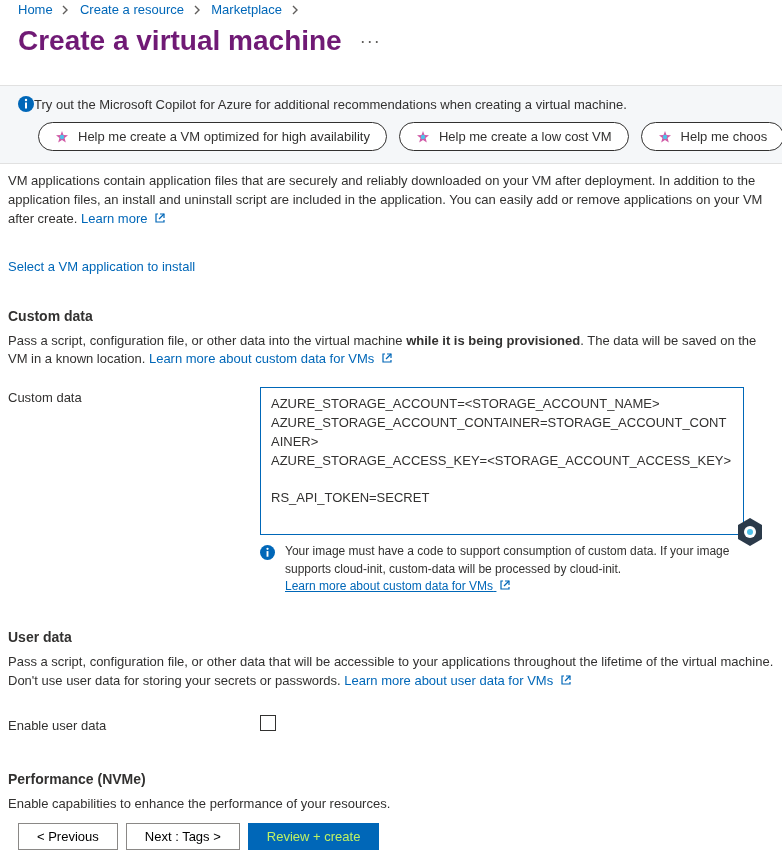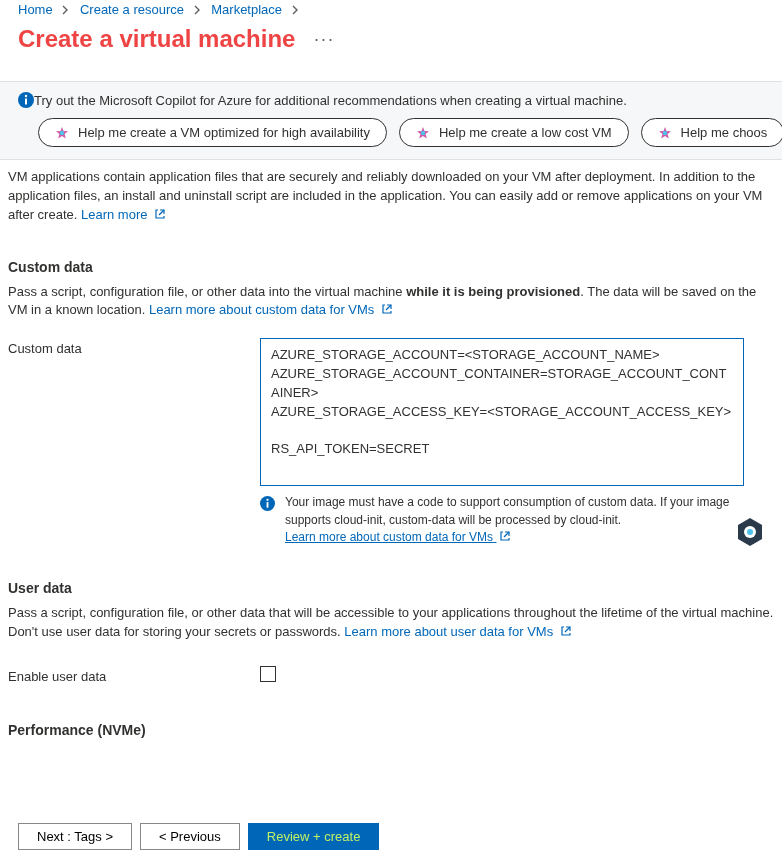--- a/index.html
+++ b/index.html
@@ -25,23 +25,23 @@
   .crumbs .sep svg { vertical-align: -1px; }
 
   
   .title-row {
     display: flex;
     align-items: center;
     gap: 18px;
     padding: 8px 0 0 18px;
   }
   .title {
-    font-size: 24px;
+    font-size: 28px;
     font-weight: 600;
-    color: #ef4444;
+    color: #701a75;
     margin: 0;
   }
   .ell { color: #605e5c; font-size: 18px; letter-spacing: 1px; cursor: pointer; }
 
   
   .copilot-banner {
     margin-top: 28px;
     background: #f5f7f9;
     border-top: 1px solid #e1e1e1;
     border-bottom: 1px solid #e1e1e1;
@@ -242,20 +242,23 @@
     <a class="link-with-ext">
       <span>Learn more</span>
       <svg class="ext-icon" viewBox="0 0 12 12">
           <path d="M4 2 H2 V10 H10 V8" stroke="#0067b8" stroke-width="1.2" fill="none"></path>
           <path d="M6 2 H10 V6" stroke="#0067b8" stroke-width="1.2" fill="none"></path>
           <path d="M10 2 L5 7" stroke="#0067b8" stroke-width="1.2"></path>
         </svg>
     </a>
   </p>
 
+  <p style="margin:30px 0 0;">
+    <a>Select a VM application to install</a>
+  </p>
 
   <div class="section-head">Custom data</div>
   <p class="body-para">
     <span>Pass a script, configuration file, or other data into the virtual machine </span><b>while it is being provisioned</b><span>. The data will be saved on the VM in a known location.</span>
     <a class="link-with-ext">
       <span>Learn more about custom data for VMs</span>
       <svg class="ext-icon" viewBox="0 0 12 12">
           <path d="M4 2 H2 V10 H10 V8" stroke="#0067b8" stroke-width="1.2" fill="none"></path>
           <path d="M6 2 H10 V6" stroke="#0067b8" stroke-width="1.2" fill="none"></path>
           <path d="M10 2 L5 7" stroke="#0067b8" stroke-width="1.2"></path>
@@ -303,25 +306,26 @@
         </svg>
     </a>
   </p>
 
   <div class="field-row" style="margin-top:24px;">
     <div class="field-label">Enable user data</div>
     <div class="checkbox-box"></div>
   </div>
 
   <div class="section-head" style="margin-top:38px;">Performance (NVMe)</div>
+  <p class="body-para">Enable capabilities to enhance the performance of your resources.</p>
 </div>
 
 <svg class="float-copilot" viewBox="0 0 32 32">
   <polygon points="16,2 28,9 28,23 16,30 4,23 4,9" fill="#2b3a4a"></polygon>
   <circle cx="16" cy="16" r="6" fill="#fff"></circle>
   <circle cx="16" cy="16" r="3" fill="#4fc0e8"></circle>
 </svg>
 
 <div class="bottom-bar">
+  <button class="btn">&lt; Previous</button>
   <button class="btn">Next : Tags &gt;</button>
-  <button class="btn">&lt; Previous</button>
   <button class="btn btn-primary">Review + create</button>
 </div>
 
 </body></html>

